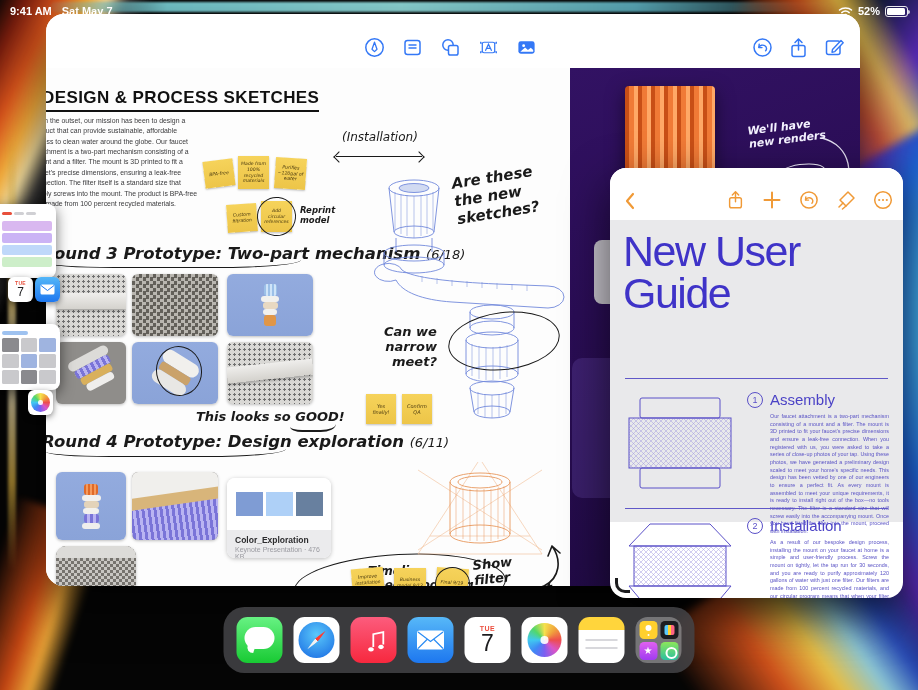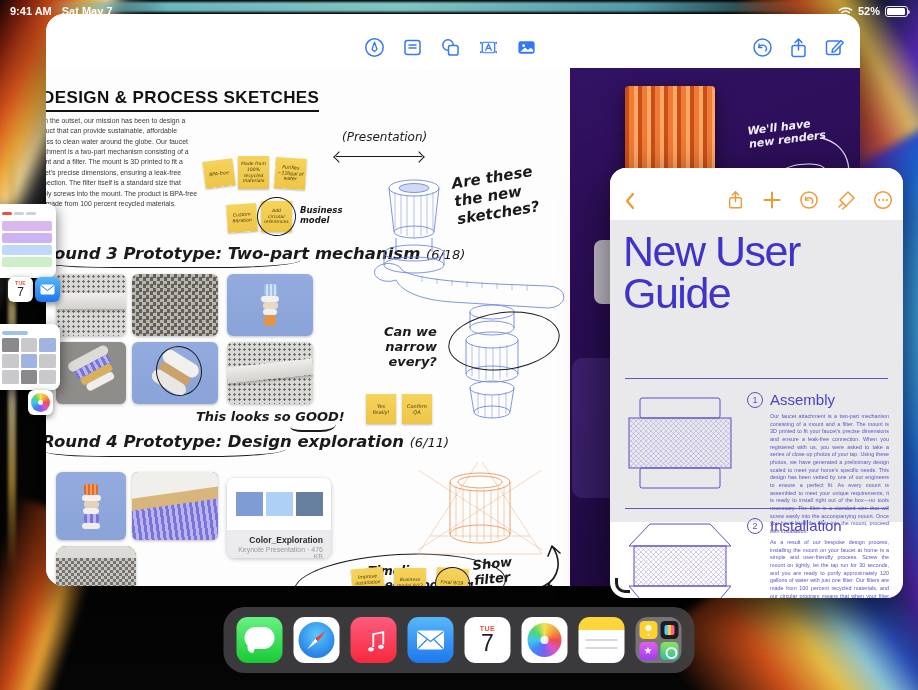--- a/index.html
+++ b/index.html
@@ -97,21 +97,21 @@
   .bluebg { background:linear-gradient(180deg,#93abde,#8aa3d8); display:flex; align-items:center; justify-content:center; }
   .stack { display:flex; flex-direction:column; align-items:center; }
   .stack i { display:block; border-radius:3px; }
   .ribs-blue { background:repeating-linear-gradient(90deg,#9cc0e8 0 2px,#cfe4f8 2px 4px); }
   .ribs-orange { background:repeating-linear-gradient(90deg,#e06a28 0 2px,#f59a5c 2px 4px); }
   .ribs-purple { background:repeating-linear-gradient(90deg,#7a74d8 0 3px,#b9b4f2 3px 6px); }
   .cv-looksgood { position:absolute; font-size:13px; font-weight:bold; }
   .filecard { position:absolute; background:#fff; border-radius:8px; box-shadow:0 1px 4px rgba(0,0,0,.25); overflow:hidden; }
   .filecard .swatches { height:52px; display:flex; align-items:center; justify-content:center; gap:3px; background:#fff; }
   .filecard .swatches i { width:27px; height:24px; }
-  .filecard .meta { background:#ebebed; padding:5px 8px;text-align:right; }
+  .filecard .meta { background:#ebebed; padding:5px 8px; }
   .fc-name { font-size:8.5px; font-weight:bold; color:#2c2c2e; }
   .fc-sub { font-size:7px; color:#9a9aa0; margin-top:1px; }
 
   .cv-note-sm { font-size:12px; }
   .cv-note-md { font-size:13px; font-weight:bold; }
   .arrow2 { position:absolute; height:0; border-top:1.4px solid #1a1a1a; }
   .arrow2::before,.arrow2::after { content:""; position:absolute; top:-4px; width:7px; height:7px; border:1.4px solid #1a1a1a; border-right:none; border-bottom:none; }
   .arrow2::before { left:-1px; transform:rotate(-45deg); }
   .arrow2::after { right:-1px; transform:rotate(135deg); }
 
@@ -306,21 +306,21 @@
 
       <div class="cv-heading">DESIGN &amp; PROCESS SKETCHES</div>
       <div class="cv-intro">From the outset, our mission has been to design a product that can provide sustainable, affordable access to clean water around the globe. Our faucet attachment is a two-part mechanism consisting of a mount and a filter. The mount is 3D printed to fit a faucet's precise dimensions, ensuring a leak-free connection. The filter itself is a standard size that simply screws into the mount. The product is BPA-free and made from 100 percent recycled materials.</div>
 
       <div class="sticky" style="left:158px;top:92px;width:30px;height:27px;transform:rotate(-7deg)">BPA-free</div>
       <div class="sticky" style="left:192px;top:88px;width:31px;height:33px">Made from 100% recycled materials</div>
       <div class="sticky" style="left:229px;top:90px;width:31px;height:31px;transform:rotate(4deg)">Purifies ~120gal of water</div>
       <div class="sticky" style="left:181px;top:136px;width:30px;height:28px;transform:rotate(-4deg)">Custom filtration</div>
       <div class="sticky" style="left:215px;top:133px;width:31px;height:31px">Add circular references</div>
       <div class="circ" style="left:211px;top:129px;width:39px;height:39px;transform:rotate(6deg)"></div>
-      <div class="hand" style="position:absolute;left:254px;top:137px;font-size:8.5px;font-weight:bold">Business
+      <div class="hand" style="position:absolute;left:254px;top:137px;font-size:8.5px;font-weight:bold">Reprint
 model</div>
 
       <div class="cv-round hand" style="top:176px"><span>Round 3 Prototype: Two-part mechanism</span> <small>(6/18)</small></div>
       <div class="swoosh" style="left:0;top:192px;width:255px"></div>
 
       <div class="photo perf" style="left:10px;top:206px;width:70px;height:62px">
           <div class="band" style="top:30%"></div>
         </div>
       <div class="photo knurl" style="left:86px;top:206px;width:86px;height:62px"></div>
       <div class="photo bluebg" style="left:181px;top:206px;width:86px;height:62px">
@@ -388,21 +388,21 @@
         <div style="position:absolute;left:0;top:0;right:0;height:12px;background:#dcdbd8;border-radius:10px 10px 0 0"></div>
       </div>
 
       <div class="hand cv-note-sm" style="position:absolute;left:322px;top:496px;font-weight:bold">Timeline
 needs updating</div>
       <div class="circ" style="left:248px;top:486px;width:212px;height:62px;transform:rotate(-3deg);border-width:1.4px"></div>
       <svg style="position:absolute;left:452px;top:505px" width="130" height="58" viewBox="0 0 130 58">
           <path d="M2 22 C40 42 70 10 95 30 C108 40 100 54 88 50 C78 47 90 34 112 40" fill="none" stroke="#1a1a1a" stroke-width="1.4" stroke-linecap="round"></path>
         </svg>
 
-      <div class="hand cv-note-sm" style="position:absolute;left:296px;top:62px">(Presentation)</div>
+      <div class="hand cv-note-sm" style="position:absolute;left:296px;top:62px">(Installation)</div>
       <div class="arrow2" style="left:290px;top:88px;width:86px"></div>
       <svg style="position:absolute;left:286px;top:92px" width="250" height="280" viewBox="0 0 250 280">
         <g fill="none" stroke="#7289db" stroke-width="0.9">
           <ellipse cx="82" cy="28" rx="25" ry="8"></ellipse>
           <ellipse cx="82" cy="28" rx="15" ry="4.5" fill="rgba(110,140,220,.3)"></ellipse>
           <path d="M57 28 L62 72 M107 28 L102 72"></path>
           <ellipse cx="82" cy="72" rx="20" ry="6"></ellipse>
           <path d="M63 32 v38 M69 34 v40 M75 35 v41 M82 36 v42 M89 35 v41 M95 34 v40 M101 32 v38" stroke-width="0.5"></path>
           <path d="M64 78 L64 92 M100 78 L100 92"></path>
           <ellipse cx="82" cy="93" rx="30" ry="8"></ellipse>
@@ -421,21 +421,21 @@
           <path d="M138 228 L142 252 M182 228 L178 252"></path>
           <ellipse cx="160" cy="252" rx="18" ry="6"></ellipse>
           <path d="M146 232 v22 M153 234 v23 M160 235 v23 M167 234 v23 M174 232 v22" stroke-width="0.5"></path>
         </g>
       </svg>
       <div class="hand" style="position:absolute;left:408px;top:100px;font-size:15px;font-weight:bold;transform:rotate(-9deg)">Are these
 the new
 sketches?</div>
       <div class="hand cv-note-md" style="position:absolute;left:338px;top:256px;text-align:right">Can we
 narrow
-every?</div>
+meet?</div>
       <div class="circ" style="left:402px;top:244px;width:112px;height:58px;transform:rotate(-7deg);border-width:1.8px"></div>
       <div class="sticky" style="left:320px;top:326px;width:30px;height:30px;font-size:5px">Yes finally!</div>
       <div class="sticky" style="left:356px;top:326px;width:30px;height:30px;font-size:5px">Confirm QA</div>
 
       <svg style="position:absolute;left:366px;top:388px" width="136" height="112" viewBox="0 0 136 112">
         <g fill="none" stroke="#e8975c" stroke-width="0.9">
           <path d="M6 98 L66 6 M130 98 L70 6 M6 14 L130 94 M130 14 L6 94" stroke="#f2bd96" stroke-width="0.6"></path>
           <path d="M6 98 H130 M18 80 H118" stroke="#f2bd96" stroke-width="0.6"></path>
           <ellipse cx="68" cy="26" rx="30" ry="9"></ellipse>
           <ellipse cx="68" cy="26" rx="22" ry="6"></ellipse>

